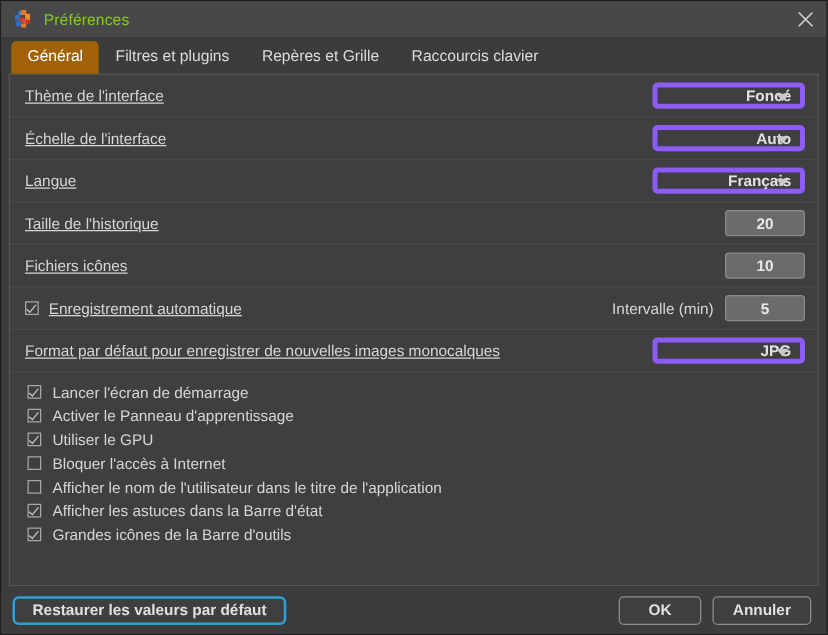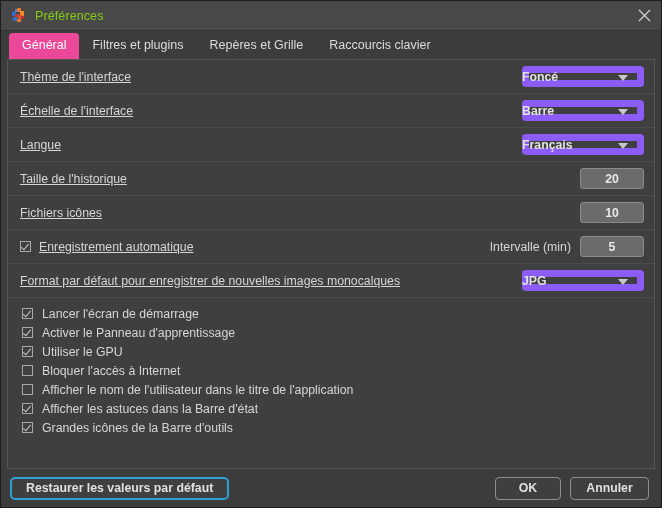--- a/index.html
+++ b/index.html
@@ -80,21 +80,21 @@
     font-size: 12.5px;
     color: #dcdcdc;
     padding: 5px 13px 6px 13px;
     line-height: 15px;
     border-radius: 4px 4px 0 0;
     white-space: nowrap;
     position: relative;
     top: 1px;
   }
   .tab.active {
-    background: #ec4899;
+    background: #a16207;
     color: #ffffff;
   }
 
   
   .content {
     margin: 1px 6px 0 6px;
     border: 1px solid #555;
     border-bottom: 1px solid #555;
     background: #3f3f3f;
     flex: 1 1 auto;
@@ -129,26 +129,26 @@
     font-size: 12.3px;
     color: #d6d6d6;
     white-space: nowrap;
   }
 
   
   .dropdown {
     width: 122px;
     height: 21px;
     box-sizing: border-box;
-    border: 7px solid #8b5cf6;
+    border: 4px solid #8b5cf6;
     border-radius: 4px;
     background: #3f3f3f;
     display: flex;
     align-items: center;
-    justify-content: flex-start;
+    justify-content: flex-end;
     position: relative;
   }
   .dropdown .dd-text {
     font-size: 12.3px;
     color: #e2e2e2;
     font-weight: bold;
     position: relative;
     left: -7px;
   }
   .dropdown .caret {
@@ -300,21 +300,21 @@
           <span class="dd-text">Foncé</span>
           <span class="caret"></span>
         </div>
       </div>
     </div>
 
     <div class="row">
       <div class="label">Échelle de l'interface</div>
       <div class="right">
         <div class="dropdown">
-          <span class="dd-text">Barre</span>
+          <span class="dd-text">Auto</span>
           <span class="caret"></span>
         </div>
       </div>
     </div>
 
     <div class="row">
       <div class="label">Langue</div>
       <div class="right">
         <div class="dropdown">
           <span class="dd-text">Français</span>

